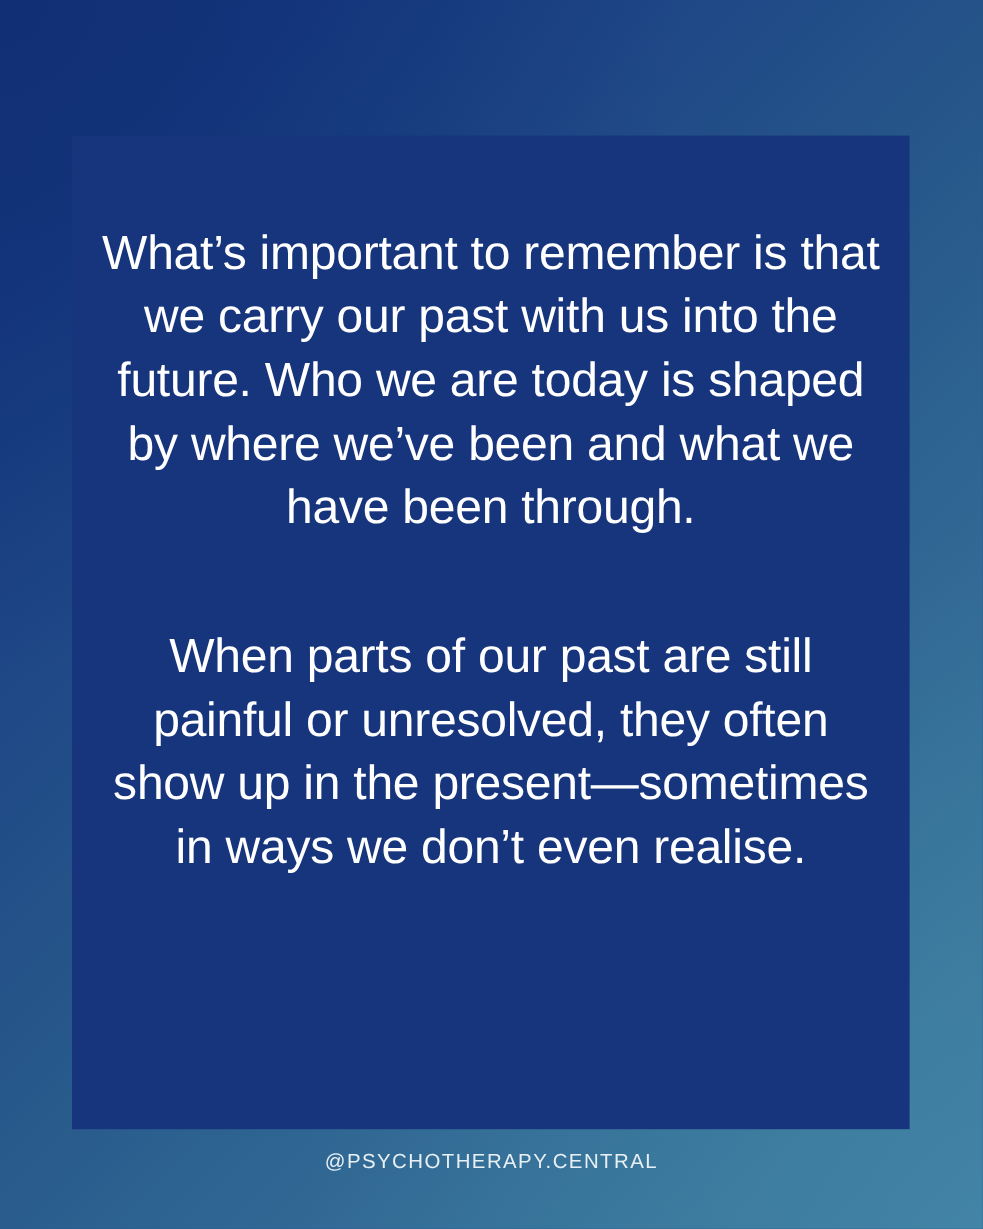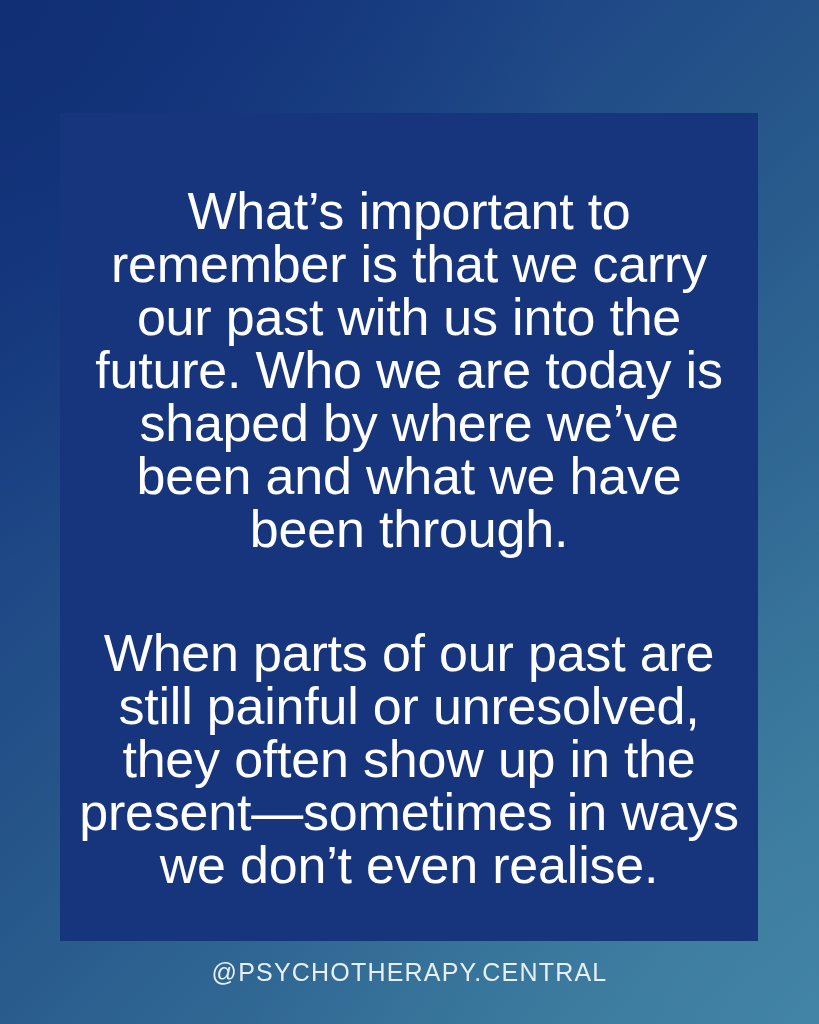--- a/index.html
+++ b/index.html
@@ -65,21 +65,21 @@
     top: 72px;
     padding: 0 18px;
     box-sizing: border-box;
     text-align: center;
   }
 
   .quote-paragraph {
     margin: 0;
     color: #ffffff;
     font-family: "Liberation Sans", "DejaVu Sans", sans-serif;
-    font-size: 52px;
+    font-size: 40px;
     font-weight: 500;
     line-height: 53px;
     letter-spacing: -0.2px;
     text-rendering: optimizeLegibility;
     -webkit-font-smoothing: antialiased;
   }
 
   .quote-paragraph + .quote-paragraph {
     margin-top: 71px;
   }
@@ -87,21 +87,21 @@
   
   #footer-handle {
     position: absolute;
     left: 0;
     right: 0;
     top: 958px;
     z-index: 3;
     text-align: center;
     color: #e8f0f5;
     font-family: "Liberation Sans", "DejaVu Sans", sans-serif;
-    font-size: 25px;
+    font-size: 17px;
     font-weight: 300;
     letter-spacing: 1.2px;
     white-space: nowrap;
   }
 </style>
 </head>
 <body>
 
 <div id="poster">
 

